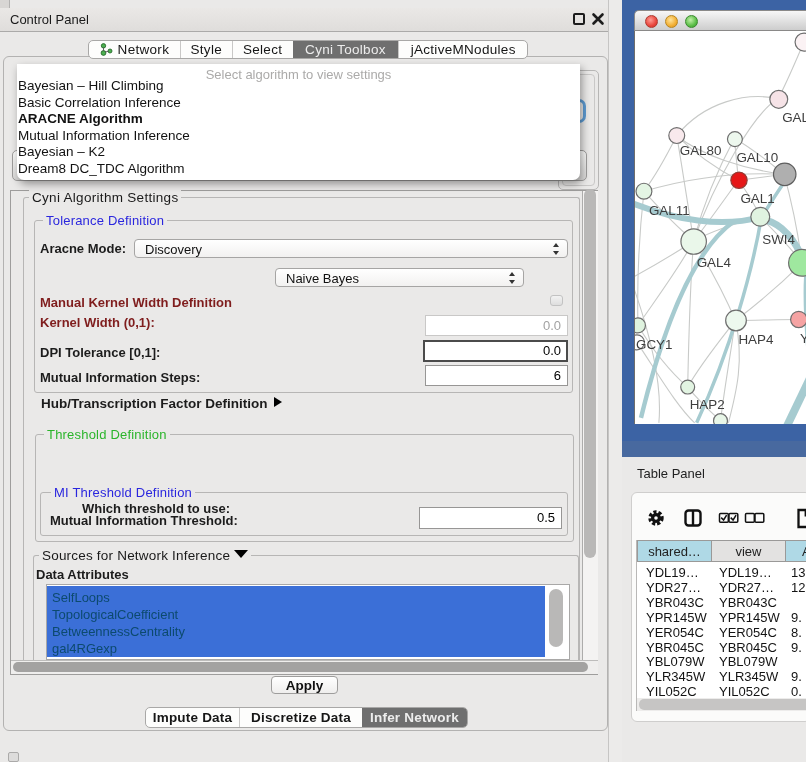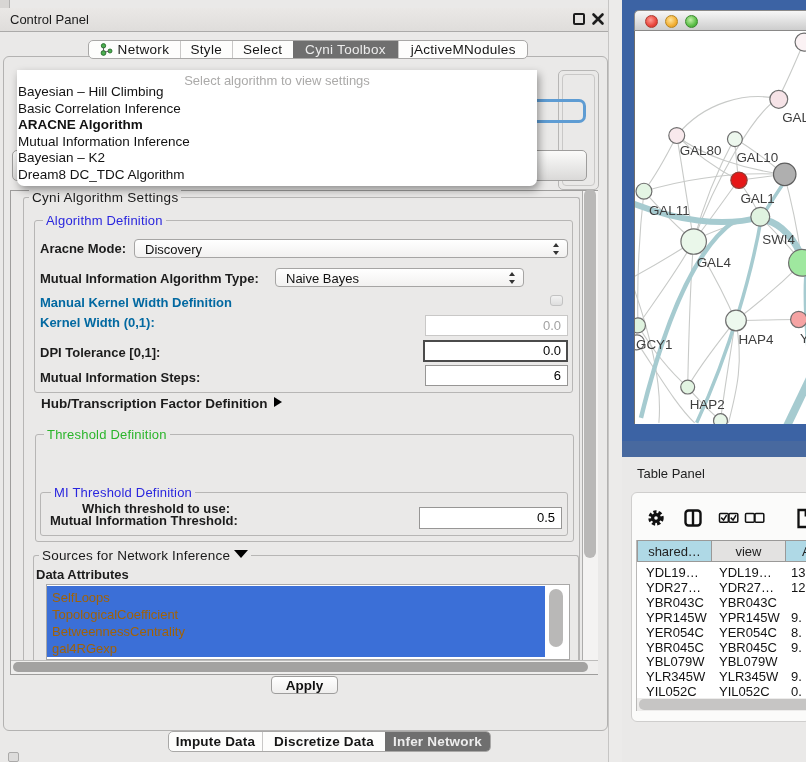--- a/index.html
+++ b/index.html
@@ -1,19 +1,19 @@
 <!DOCTYPE html>
 <html><head>
 <meta charset="utf-8">
 <style>
 html,body{margin:0;padding:0;}
 #page{position:relative;width:806px;height:762px;overflow:hidden;background:#EAE9E8;font-family:"Liberation Sans",sans-serif;}
 .abs{position:absolute;box-sizing:border-box;}
 .lbl{font-size:13px;font-weight:bold;color:#1C1C1C;white-space:nowrap;}
-.dis{color:#0369a1;}
+.dis{color:#7f1d1d;}
 .grp{border:1px solid #B7B6B5;border-radius:3px;}
 .gtitle{position:absolute;top:-8px;font-size:13px;letter-spacing:0.2px;background:#EAE9E8;padding:0 3px;white-space:nowrap;}
 .combo{position:absolute;box-sizing:border-box;background:linear-gradient(#FFFFFF,#F2F1F0);border:1px solid #A6A5A4;border-radius:4px;font-size:13px;color:#111;}
 .combo .ctext{position:absolute;left:10px;top:2px;white-space:nowrap;}
 .spin{position:absolute;right:7px;top:50%;width:7px;height:12px;transform:translateY(-50%);}
 .spin:before{content:"";position:absolute;left:0;top:0;border-left:3.5px solid transparent;border-right:3.5px solid transparent;border-bottom:4.5px solid #333;}
 .spin:after{content:"";position:absolute;left:0;bottom:0;border-left:3.5px solid transparent;border-right:3.5px solid transparent;border-top:4.5px solid #333;}
 .fld{position:absolute;box-sizing:border-box;background:#fff;font-size:13px;text-align:right;}
 .seg{position:absolute;box-sizing:border-box;display:flex;letter-spacing:0.3px;background:#FDFDFC;border:1px solid #A9A8A7;border-radius:5px;font-size:13.5px;color:#161616;overflow:hidden;}
 .seg .s{display:flex;align-items:center;justify-content:center;white-space:nowrap;}
@@ -51,28 +51,27 @@
   <div class="s on" style="width:106px;">Cyni Toolbox</div>
   <div class="s" style="width:128px;border-left:1px solid #C9C8C7;">jActiveMNodules</div>
 </div>
 
 <div class="abs" style="left:10px;top:190px;width:588px;height:485px;border:1px solid #9E9D9C;"></div>
 
 <div class="abs grp" style="left:23px;top:197px;width:557px;height:464px;border-bottom:none;border-bottom-left-radius:0;border-bottom-right-radius:0;">
   <div class="gtitle" style="left:5px;color:#1A1A1A;font-size:13.5px;letter-spacing:0.3px;">Cyni Algorithm Settings</div>
 </div>
 <div class="abs grp" style="left:34px;top:220px;width:539px;height:173px;">
-  <div class="gtitle" style="left:8px;color:#2A26DE;">Algorithm Definition</div>
+  <div class="gtitle" style="left:8px;color:#2A26DE;">Tolerance Definition</div>
 </div>
 <div class="abs lbl" style="left:40px;top:241px;">Aracne Mode:</div>
 <div class="combo" style="left:134px;top:239px;width:434px;height:19px;">
       <span class="ctext">Discovery</span>
       <span class="spin"></span>
     </div>
-<div class="abs lbl" style="left:40px;top:271px;">Mutual Information Algorithm Type:</div>
 <div class="combo" style="left:275px;top:268px;width:249px;height:19px;">
       <span class="ctext">Naive Bayes</span>
       <span class="spin"></span>
     </div>
 <div class="abs lbl dis" style="left:40px;top:295px;">Manual Kernel Width Definition</div>
 <div class="abs" style="left:550px;top:295px;width:13px;height:11px;background:linear-gradient(#F2F2F2,#DEDEDE);border:1px solid #C2C2C2;border-radius:3px;"></div>
 <div class="abs lbl dis" style="left:40px;top:315px;">Kernel Width (0,1):</div>
 <div class="fld" style="left:425px;top:315px;width:143px;height:21px;border:1px solid #C9C8C7;color:#A2A2A2;padding-right:6px;line-height:19px;">0.0</div>
 <div class="abs lbl" style="left:40px;top:345px;">DPI Tolerance [0,1]:</div>
 <div class="fld" style="left:423px;top:340px;width:145px;height:22px;border:2px solid #4B4B4B;color:#000;padding-right:5px;line-height:18px;">0.0</div>
@@ -88,48 +87,48 @@
   <div class="gtitle" style="left:10px;color:#2A26DE;">MI Threshold Definition</div>
 </div>
 <div class="abs lbl" style="left:50px;top:513px;">Mutual Information Threshold:</div>
 <div class="fld" style="left:419px;top:507px;width:143px;height:22px;border:1px solid #979695;color:#000;padding-right:6px;line-height:20px;">0.5</div>
 <div class="abs" style="left:33px;top:555px;width:546px;height:105px;border:1px solid #B7B6B5;border-bottom:none;border-top-left-radius:3px;border-top-right-radius:3px;">
   <div class="gtitle" style="left:5px;color:#1A1A1A;font-size:13.5px;">Sources for Network Inference <span style="display:inline-block;vertical-align:2px;width:0;height:0;border-left:7px solid transparent;border-right:7px solid transparent;border-top:8px solid #000;"></span></div>
 </div>
 <div class="abs lbl" style="left:36px;top:567px;font-size:13px;">Data Attributes</div>
 <div class="abs" style="left:46px;top:584px;width:524px;height:76px;background:#fff;border:1px solid #A9A8A7;"></div>
 <div class="abs" style="left:47px;top:586px;width:498px;height:71px;background:#3B6FD7;"></div>
-<div class="abs" style="left:52px;top:589px;font-size:13px;color:#a16207;line-height:17px;white-space:pre;">SelfLoops
+<div class="abs" style="left:52px;top:589px;font-size:13px;color:#0c4a6e;line-height:17px;white-space:pre;">SelfLoops
 TopologicalCoefficient
 BetweennessCentrality
 gal4RGexp</div>
 <div class="abs" style="left:549px;top:589px;width:14px;height:58px;background:#B9B8B7;border-radius:7px;"></div>
 
 <div class="abs" style="left:582px;top:191px;width:16px;height:469px;background:#F4F3F2;border-left:1px solid #ADACAB;"></div>
 <div class="abs" style="left:584px;top:189px;width:12px;height:369px;background:#B9B8B7;border-radius:6px;"></div>
 
 <div class="abs" style="left:11px;top:660px;width:587px;height:14px;background:#EFEEED;border-top:1px solid #BDBCBB;"></div>
 <div class="abs" style="left:13px;top:662px;width:575px;height:10px;background:#A3A2A1;border-radius:5px;"></div>
 <div class="abs" style="left:271px;top:676px;width:67px;height:18px;background:linear-gradient(#FFFFFF,#EFEEED);border:1px solid #9E9D9C;border-radius:4px;text-align:center;font-size:13.5px;font-weight:bold;color:#111;line-height:17px;">Apply</div>
-<div class="seg" style="left:145px;top:731px;width:323px;height:21px;font-weight:bold;letter-spacing:0.2px;margin-left:23px;">
+<div class="seg" style="left:145px;top:707px;width:323px;height:21px;font-weight:bold;letter-spacing:0.2px;">
   <div class="s" style="width:93px;">Impute Data</div>
   <div class="dv"></div>
       <div class="s" style="width:122px;">Discretize Data</div>
   <div class="s on" style="width:105px;">Infer Network</div>
 </div>
 <div class="abs" style="left:8px;top:752px;width:11px;height:10px;background:#DDDCDB;border:1px solid #ABAAA9;border-radius:2px;"></div>
 
 <div class="abs" style="left:612px;top:371px;width:0;height:0;border-top:4px solid transparent;border-bottom:4px solid transparent;border-right:6px solid #8A8988;"></div>
 
 <div class="abs" style="left:558px;top:70px;width:41px;height:120px;border:1px solid #B7B6B5;border-radius:5px;"></div>
 <div class="abs" style="left:562px;top:74px;width:33px;height:112px;border:1px solid #C9C8C7;border-radius:4px;"></div>
 <div class="abs" style="left:12px;top:150px;width:575px;height:31px;background:linear-gradient(#FBFBFA,#DAD9D8);border:1px solid #9E9D9C;border-radius:5px;"></div>
 <div class="abs" style="left:520px;top:99px;width:66px;height:24px;border:3px solid #5E9CD3;border-radius:7px;"></div>
 
-<div class="abs" style="left:17px;top:70px;width:520px;height:116px;background:#FFFFFF;border-radius:0 0 7px 7px;box-shadow:2px 4px 9px rgba(0,0,0,0.38);">
+<div class="abs" style="left:17px;top:64px;width:563px;height:116px;background:#FFFFFF;border-radius:0 0 7px 7px;box-shadow:2px 4px 9px rgba(0,0,0,0.38);">
   <div class="abs" style="left:0;top:3px;width:100%;text-align:center;font-size:13px;color:#ABAAA9;">Select algorithm to view settings</div>
   <div class="abs" style="left:1px;top:14px;font-size:13.5px;color:#121212;line-height:16.5px;white-space:pre;">Bayesian – Hill Climbing
 Basic Correlation Inference
 <b>ARACNE Algorithm</b>
 Mutual Information Inference
 Bayesian – K2
 Dream8 DC_TDC Algorithm</div>
 </div>
 
 <div class="abs" style="left:608px;top:0;width:14px;height:762px;background:#ECEBEA;border-left:1px solid #C6C5C4;"></div>

